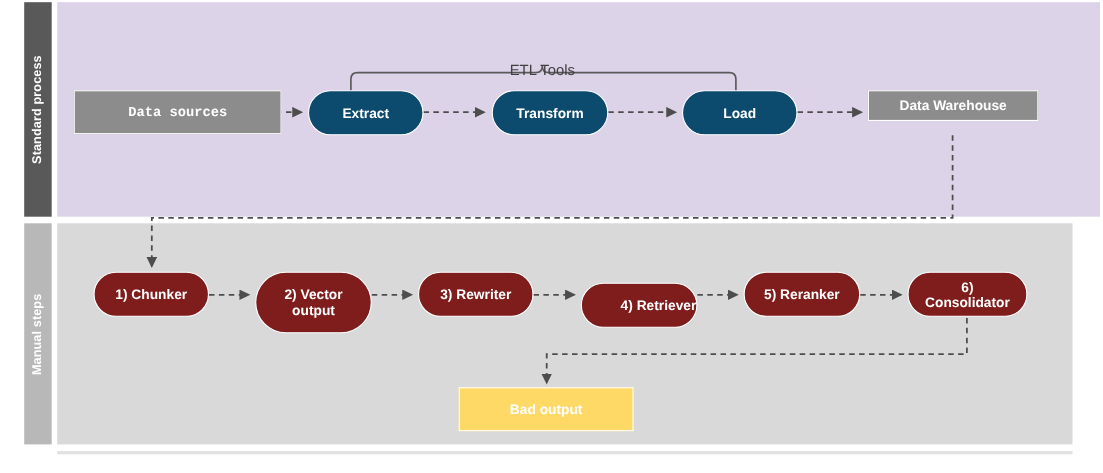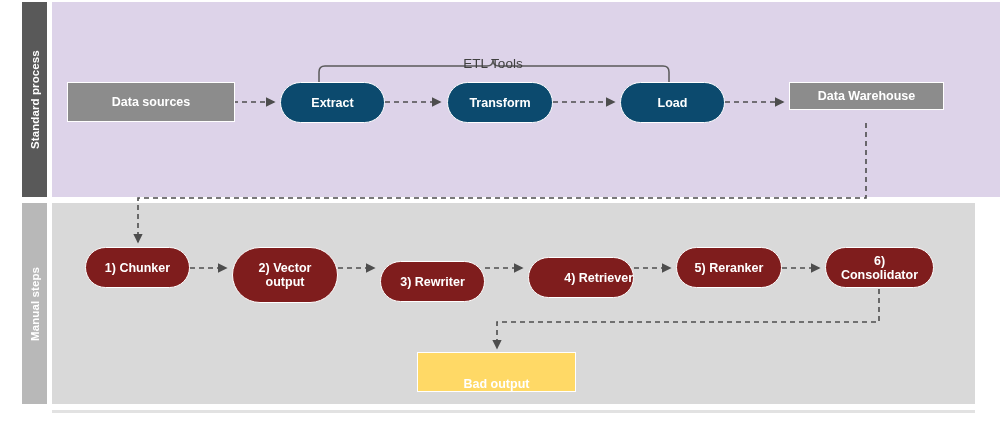--- a/index.html
+++ b/index.html
@@ -71,21 +71,21 @@
       <path d="M782,268 L819,268"></path>
       <path d="M879,289 L879,322 L497,322 L497,348"></path>
     </g>
 
     <path d="M319,88 L319,72 Q319,66 325,66 L487,66 Q493,66 493,60 Q493,66 499,66 L663,66
              Q669,66 669,72 L669,88" stroke="#595959" stroke-width="1.5" fill="none"></path>
   </svg>
 
   <div id="etl-label">ETL Tools</div>
 
-  <div class="node rect gray" style="left:67px;top:82px;width:168px;height:40px;">
+  <div class="node rect gray" style="left:67px;top:82px;width:189px;height:40px;font-family:Liberation Mono, monospace;">
     <span>Data sources</span>
   </div>
   <div class="node pill pink" style="left:280px;top:82px;width:105px;height:41px;">
     <span>Extract</span>
   </div>
   <div class="node pill pink" style="left:620px;top:82px;width:105px;height:41px;">
     <span>Load</span>
   </div>
   <div class="node pill pink" style="left:447px;top:82px;width:106px;height:41px;">
     <span>Transform</span>
@@ -96,32 +96,32 @@
 
   <div class="node pill softgray" style="left:85px;top:247px;width:105px;height:41px;">
     <span>1) Chunker</span>
   </div>
   <div class="node pill softgray" style="left:232px;top:247px;width:106px;height:56px;">
     <span>
       <span>2) Vector</span><br>
       <span>output</span>
     </span>
   </div>
-  <div class="node pill softgray" style="left:380px;top:247px;width:105px;height:41px;margin-top:14px;">
+  <div class="node pill softgray" style="left:380px;top:247px;width:105px;height:41px;">
     <span>3) Rewriter</span>
   </div>
   <div class="node pill softgray" style="left:528px;top:257px;width:106px;height:41px;justify-content:flex-end;">
     <span>4) Retriever</span>
   </div>
   <div class="node pill softgray" style="left:676px;top:247px;width:106px;height:41px;justify-content:center;">
     <span>5) Reranker</span>
   </div>
   <div class="node pill softgray" style="left:825px;top:247px;width:109px;height:41px;">
     <span>
       <span>6)</span><br>
       <span>Consolidator</span>
     </span>
   </div>
-  <div class="node rect yellow" style="left:417px;top:352px;width:159px;height:40px;align-items:flex-end;">
+  <div class="node rect yellow" style="left:417px;top:352px;width:159px;height:40px;">
     <span>Bad output</span>
   </div>
 
 </div>
 
 </body></html>

